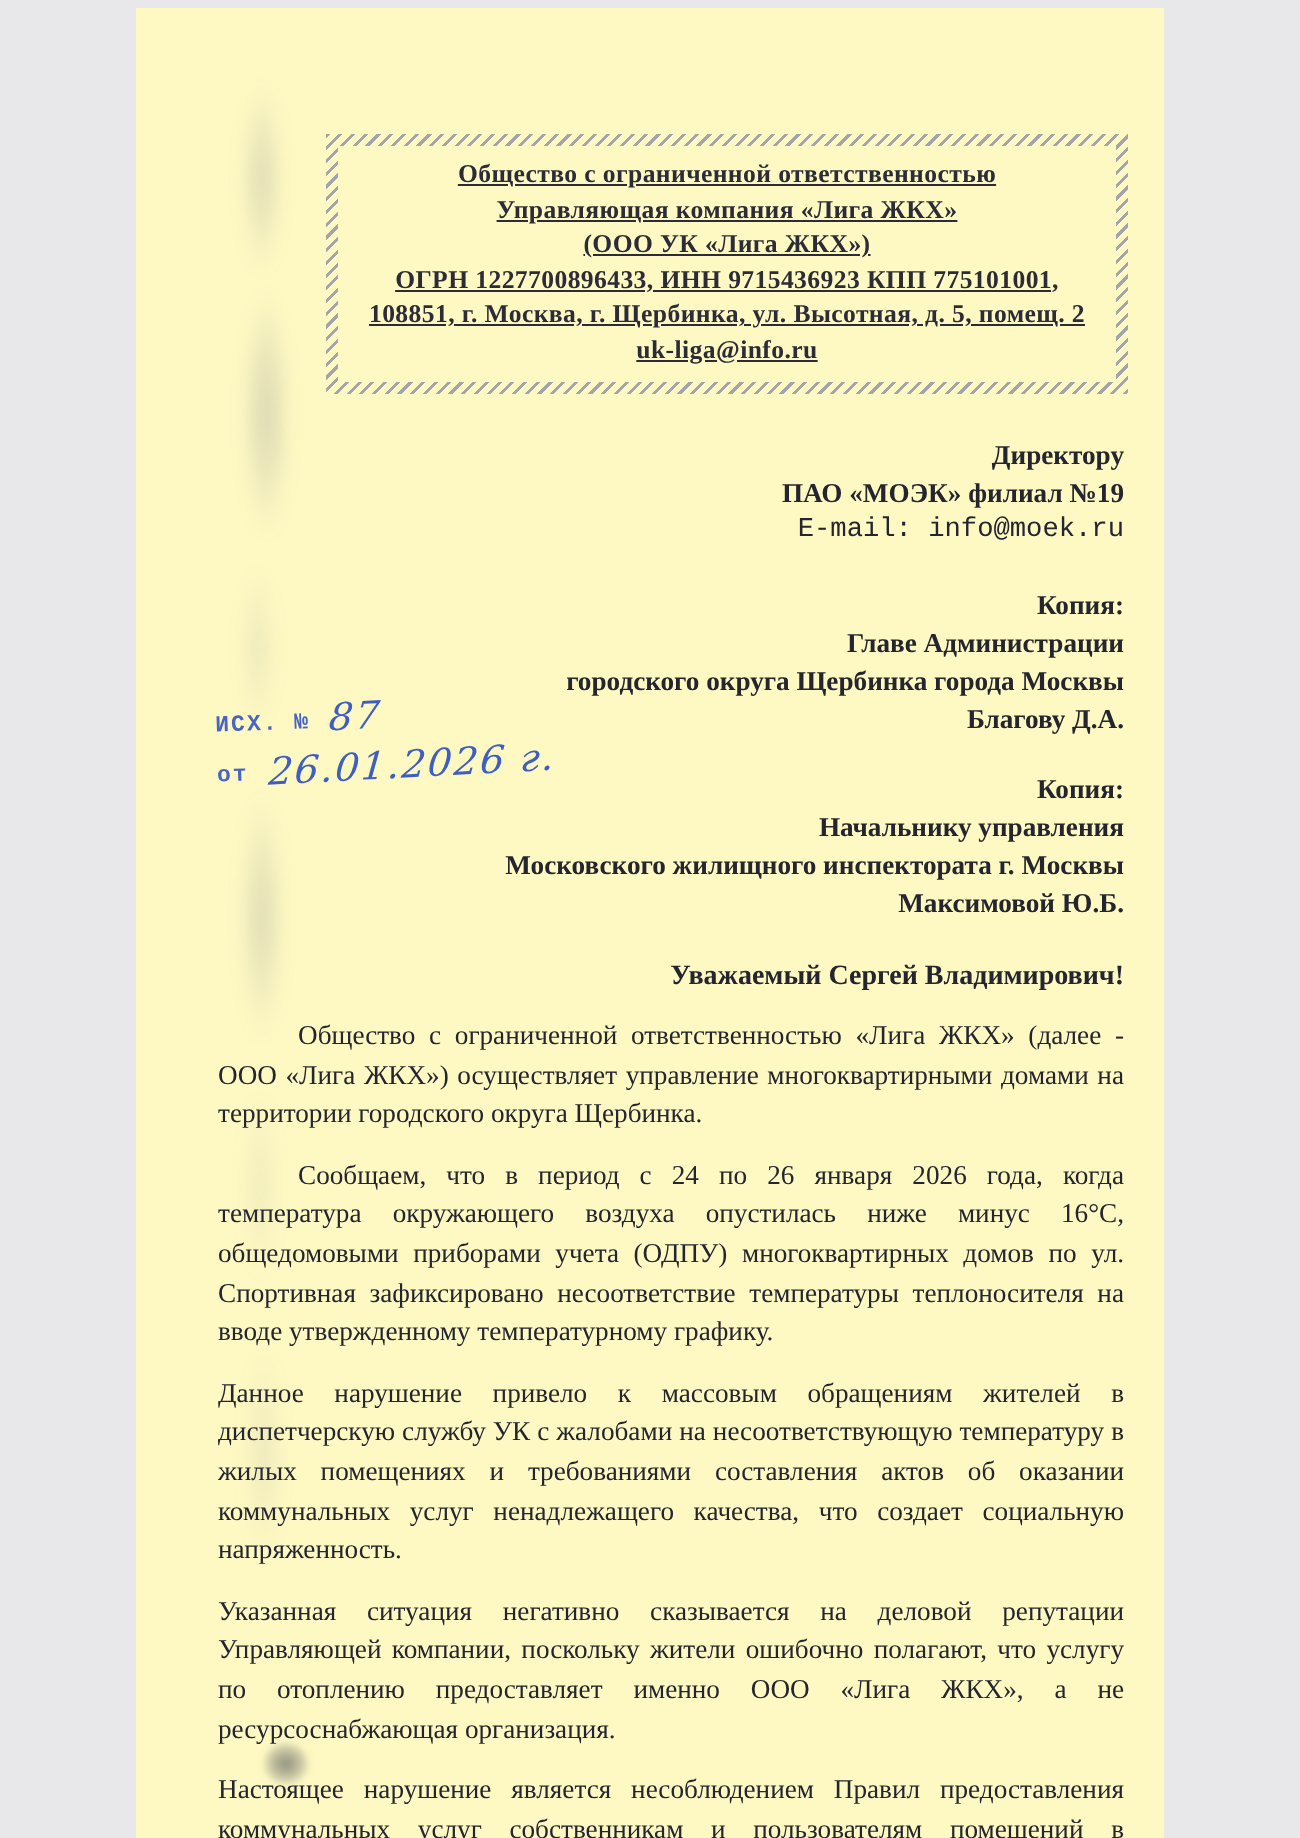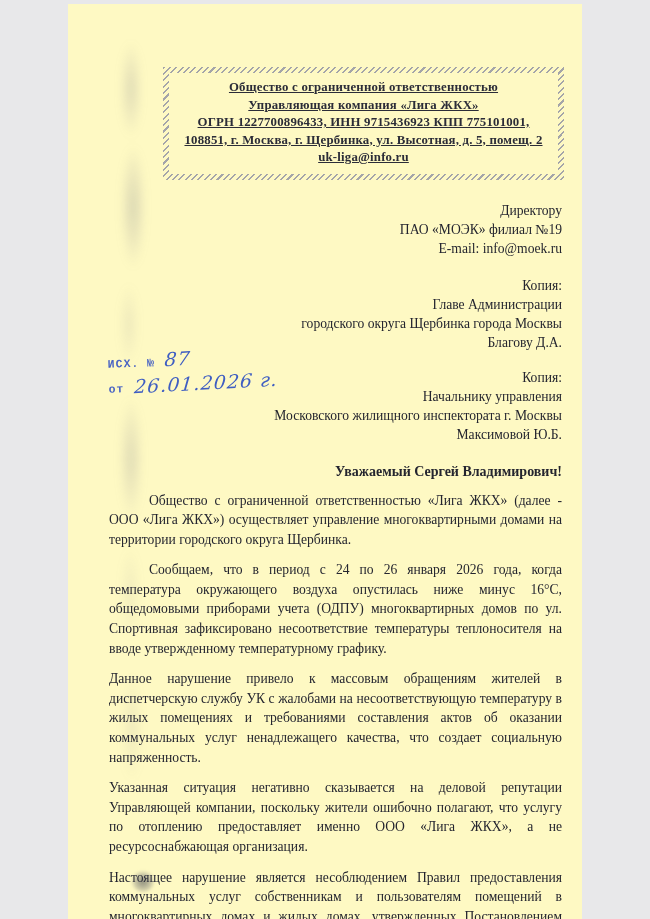--- a/index.html
+++ b/index.html
@@ -55,22 +55,22 @@
     letter-spacing: 0.2px;
   }
 
   
   .recipients {
     margin: 21px 20px 0 0;
     text-align: right;
     font-size: 13.6px;
     line-height: 19px;
   }
-  .recipients .r-line { font-weight: normal; }
-  .recipients .r-email { font-weight: normal; }
+  .recipients .r-line { font-weight: bold; }
+  .recipients .r-email { font-weight: normal; font-family: Liberation Mono, monospace; }
   .copy-block { margin-top: 18px; }
   .copy-block2 { margin-top: 16px; }
 
   
   .reg-mark {
     position: absolute;
     left: 40px; top: 343px;
     transform: rotate(-2deg);
     white-space: nowrap;
   }
@@ -116,20 +116,21 @@
 <body>
 
 <div class="page">
 
   <div class="scan-smudge"></div>
   <div class="scan-blob"></div>
 
   <div class="letterhead">
     <div class="lh-line">Общество с ограниченной ответственностью</div>
     <div class="lh-line">Управляющая компания «Лига ЖКХ»</div>
+    <div class="lh-line">(ООО УК «Лига ЖКХ»)</div>
     <div class="lh-line">ОГРН 1227700896433, ИНН 9715436923 КПП 775101001,</div>
     <div class="lh-line">108851, г. Москва, г. Щербинка, ул. Высотная, д. 5, помещ. 2</div>
     <div class="lh-line">uk-liga@info.ru</div>
   </div>
 
   <div class="recipients">
     <div>
       <div class="r-line">Директору</div>
       <div class="r-line">ПАО «МОЭК» филиал №19</div>
       <div class="r-email">E-mail: info@moek.ru</div>

